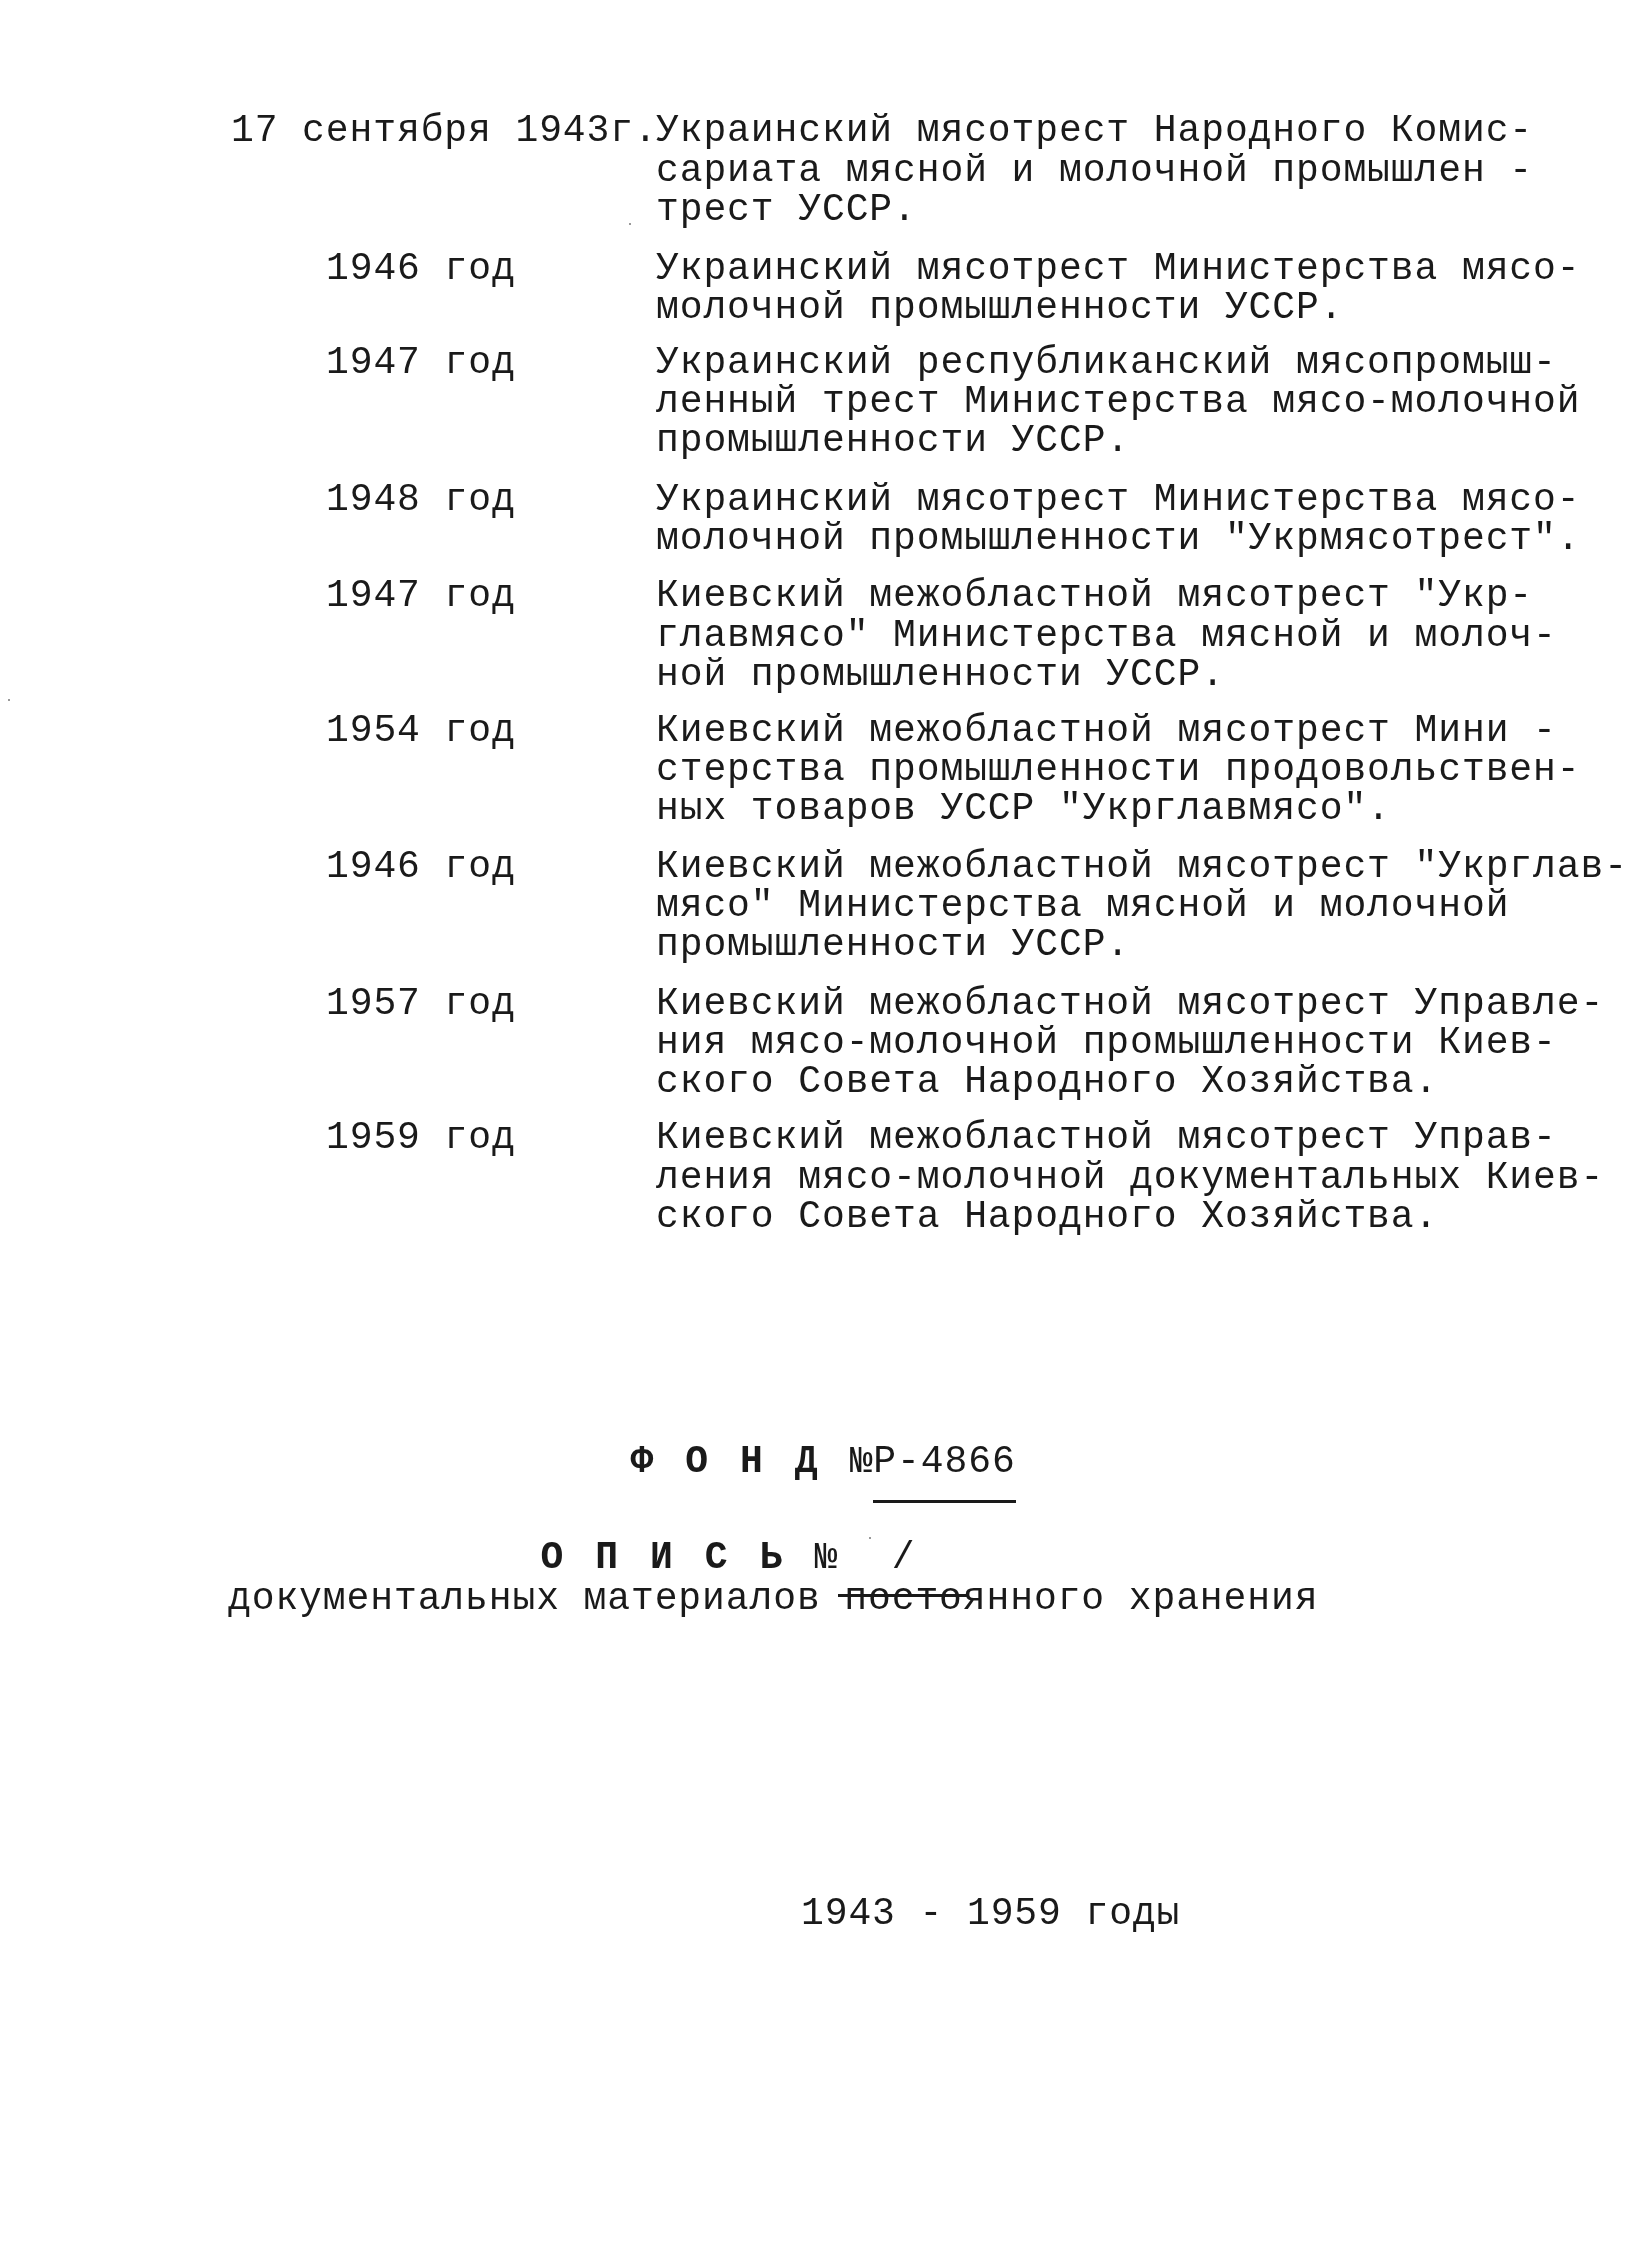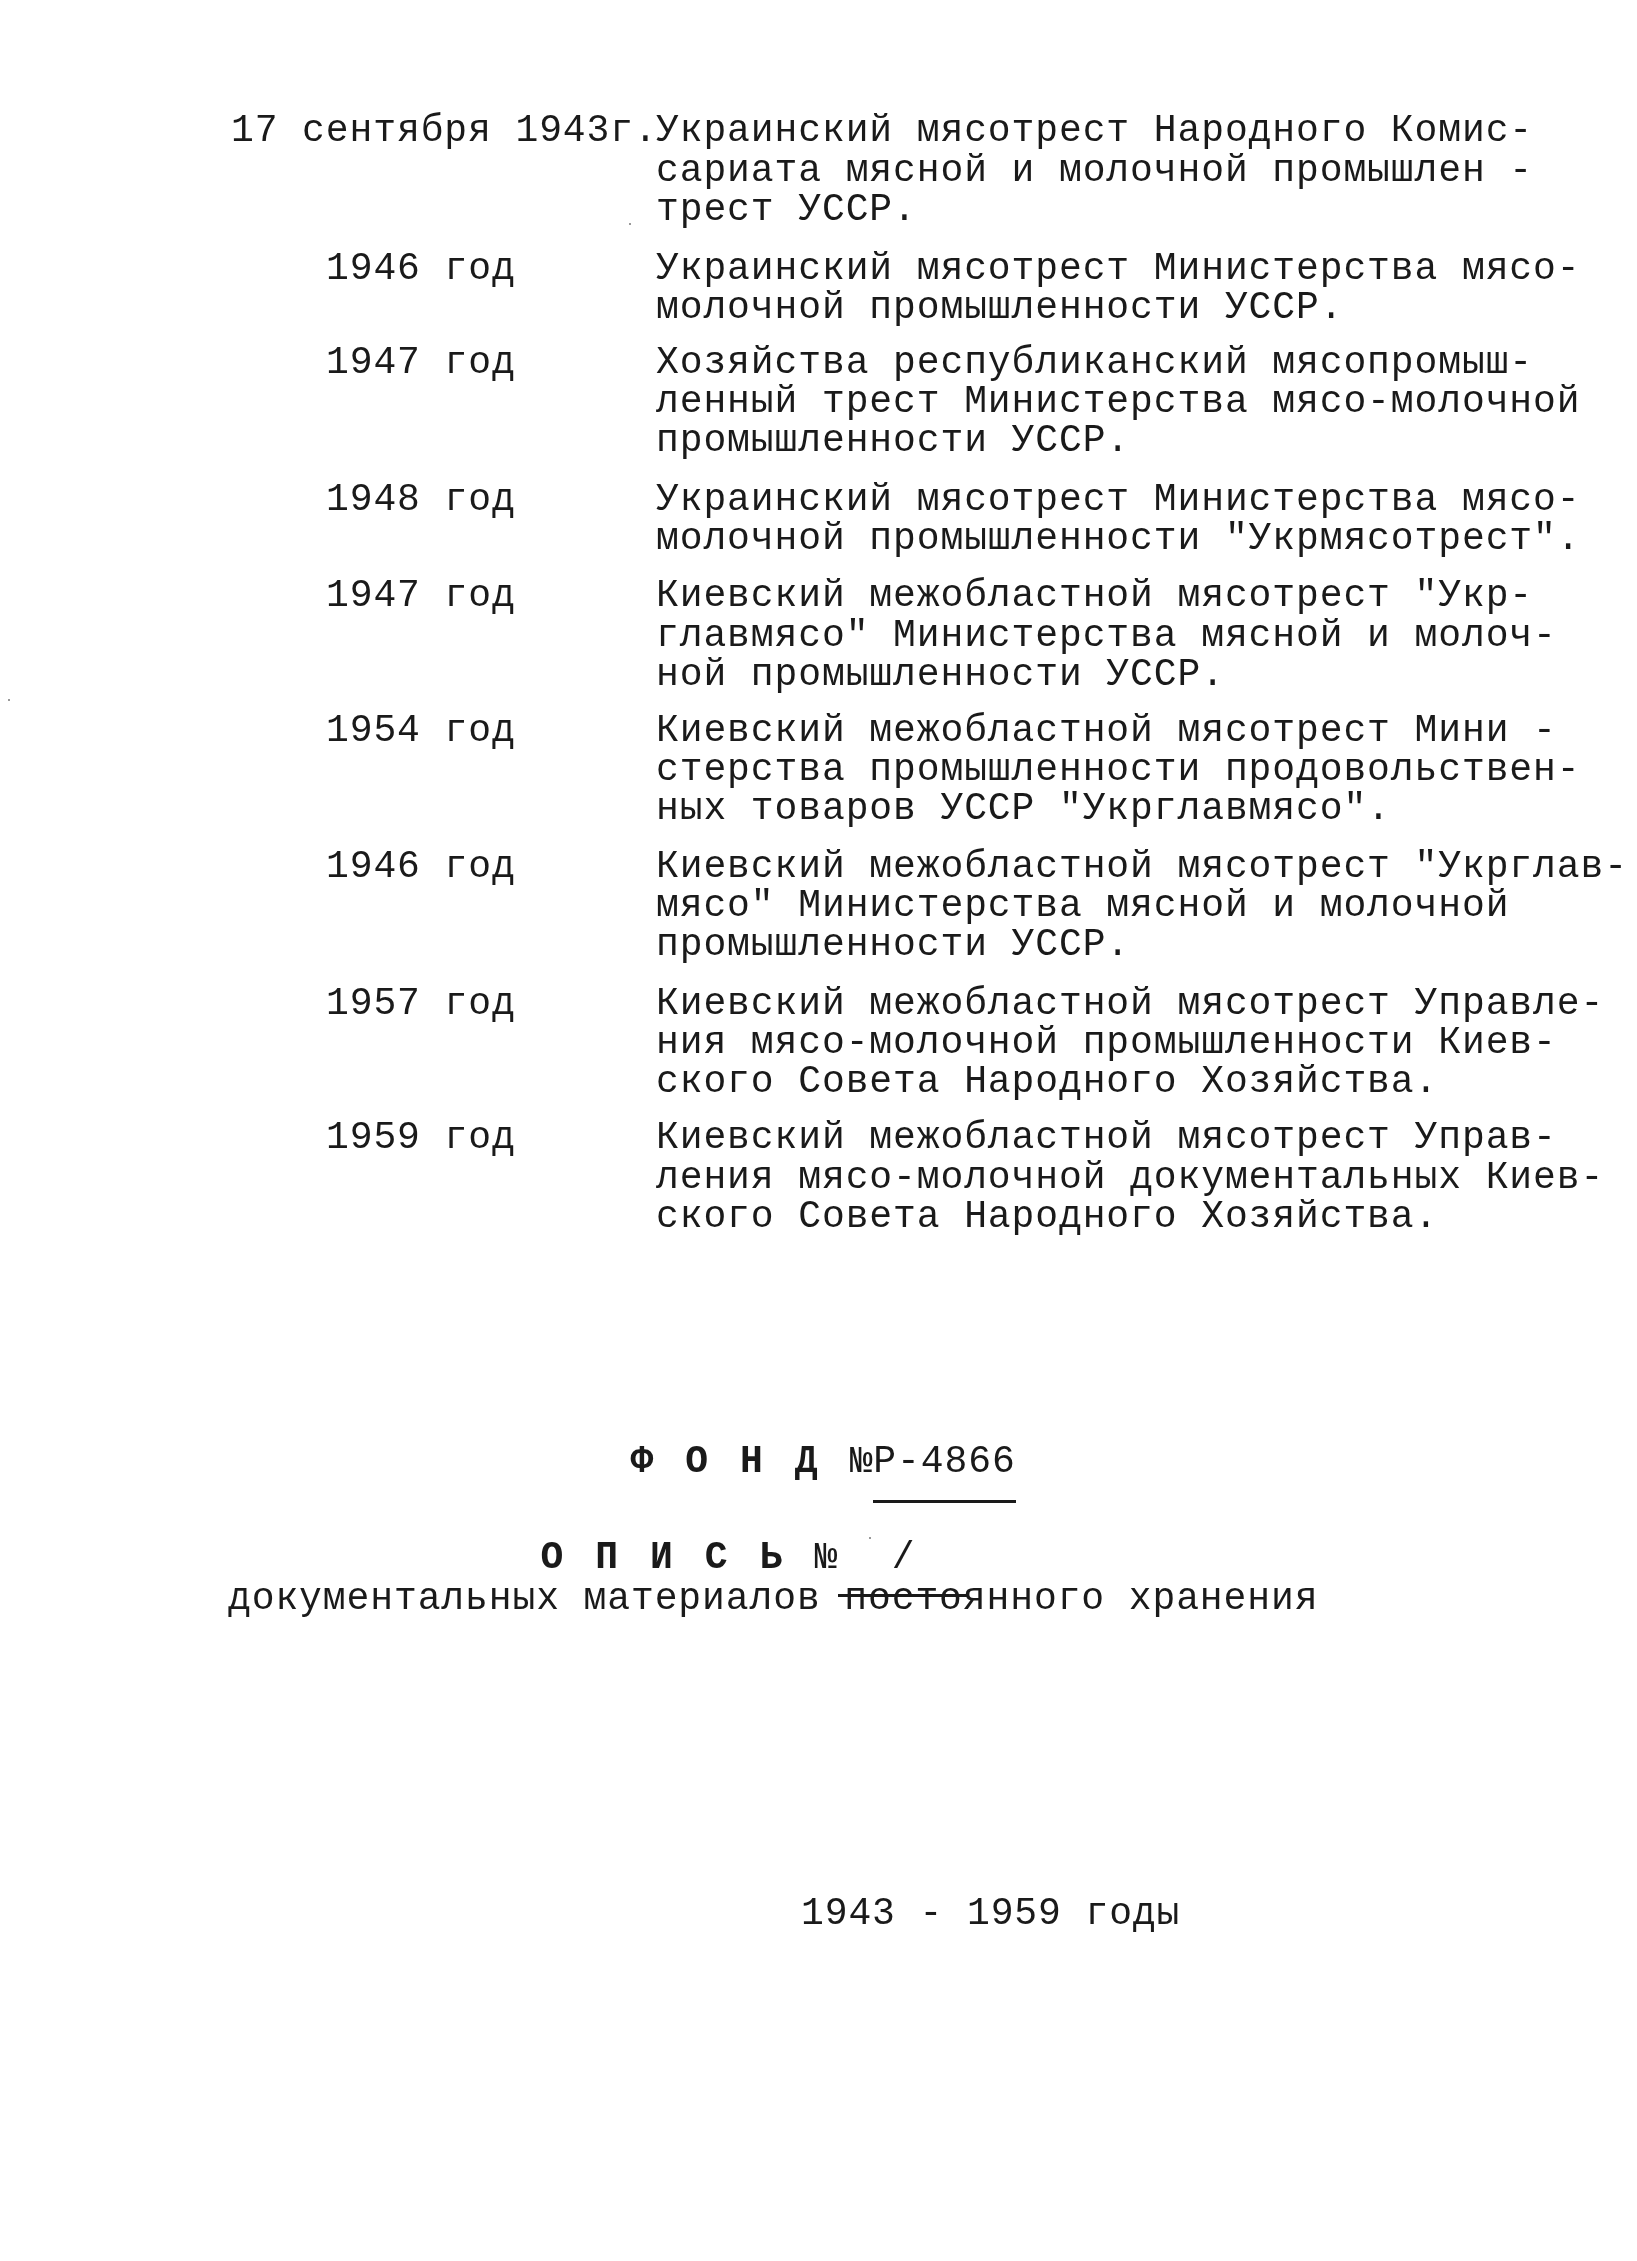--- a/index.html
+++ b/index.html
@@ -19,21 +19,21 @@
 <div class="t date" style="top:111px">17 сентября 1943г.</div>
 <div class="t desc" style="top:111px">Украинский мясотрест Народного Комис-</div>
 <div class="t desc" style="top:151px">сариата мясной и молочной промышлен -</div>
 <div class="t desc" style="top:190px">трест УССР.</div>
 
 <div class="t year" style="top:249px">1946 год</div>
 <div class="t desc" style="top:249px">Украинский мясотрест Министерства мясо-</div>
 <div class="t desc" style="top:288px">молочной промышленности УССР.</div>
 
 <div class="t year" style="top:343px">1947 год</div>
-<div class="t desc" style="top:343px">Хозяйства республиканский мясопромыш-</div>
+<div class="t desc" style="top:343px">Украинский республиканский мясопромыш-</div>
 <div class="t desc" style="top:382px">ленный трест Министерства мясо-молочной</div>
 <div class="t desc" style="top:421px">промышленности УССР.</div>
 
 <div class="t year" style="top:480px">1948 год</div>
 <div class="t desc" style="top:480px">Украинский мясотрест Министерства мясо-</div>
 <div class="t desc" style="top:519px">молочной промышленности "Укрмясотрест".</div>
 
 <div class="t year" style="top:576px">1947 год</div>
 <div class="t desc" style="top:576px">Киевский межобластной мясотрест "Укр-</div>
 <div class="t desc" style="top:616px">главмясо" Министерства мясной и молоч-</div>

